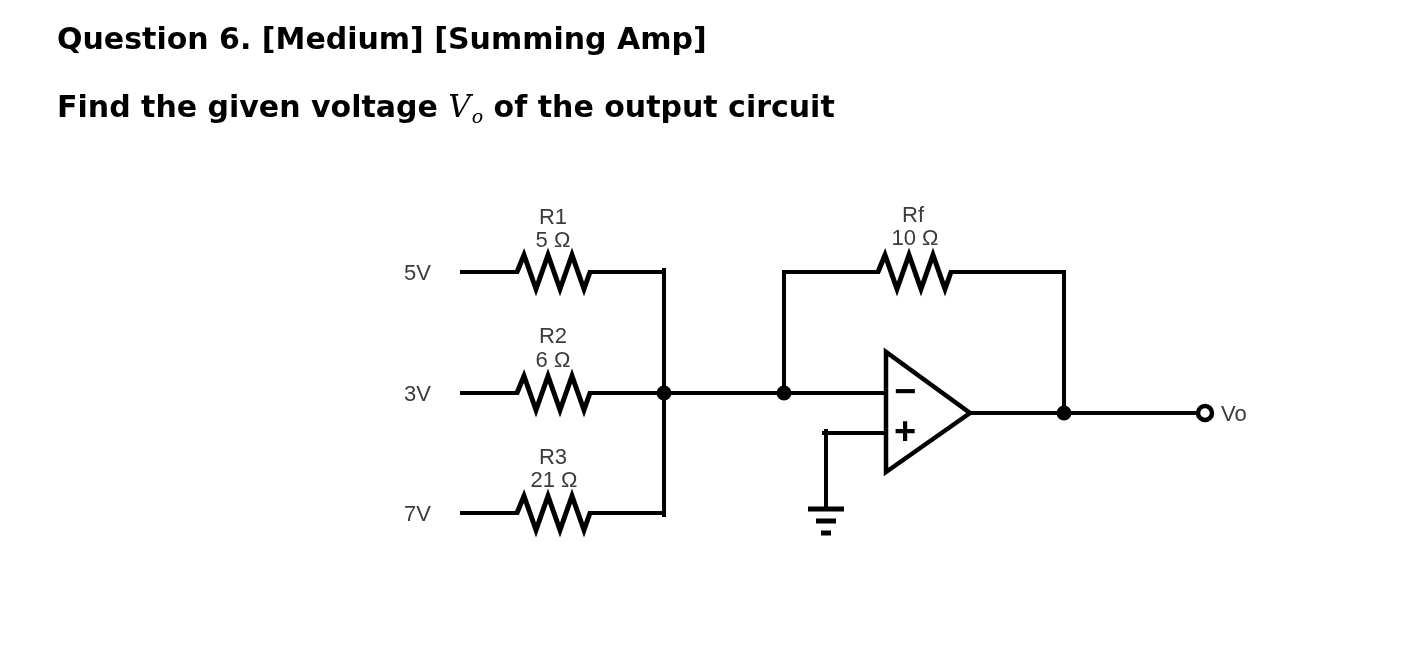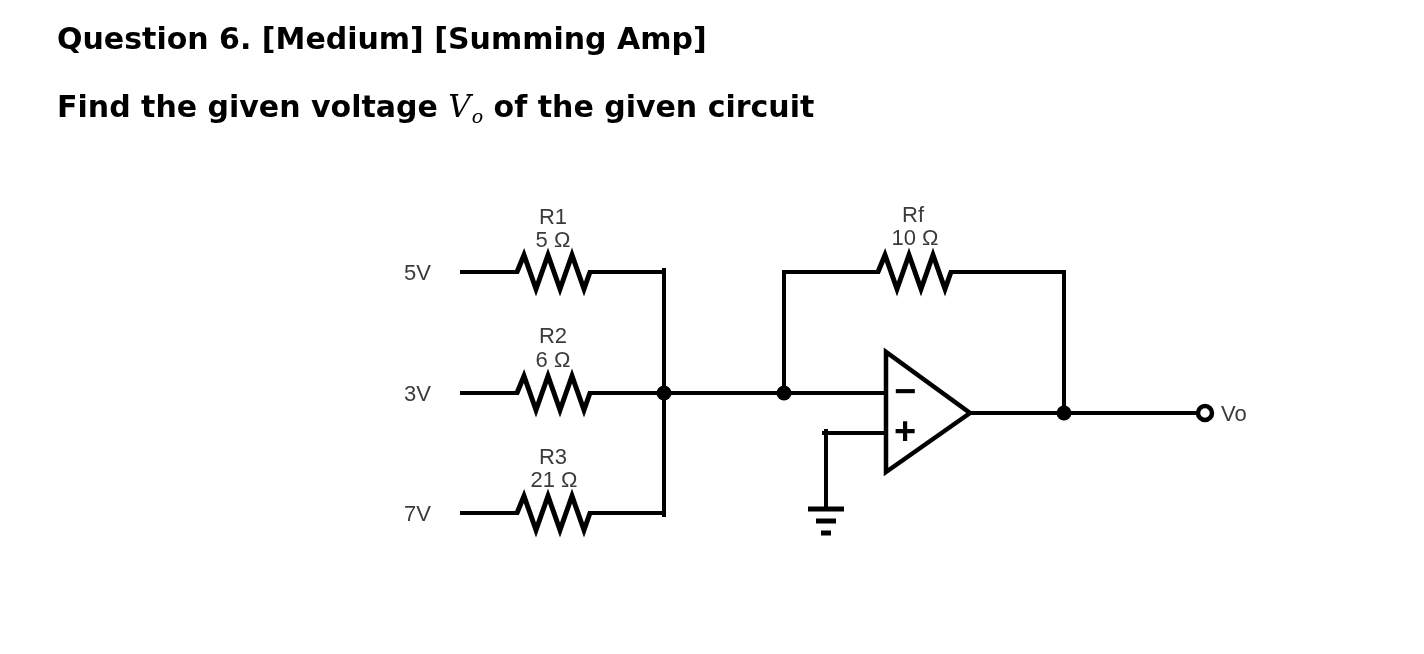--- a/index.html
+++ b/index.html
@@ -106,21 +106,21 @@
     fill: #000000;
   }
 </style>
 </head>
 <body>
 
 <div class="page">
 
   <div class="q-title">Question 6. [Medium] [Summing Amp]</div>
 
-  <div class="q-prompt"><span>Find the given voltage </span><span class="math-var">V</span><span class="math-sub">o</span><span> of the given circuit</span></div>
+  <div class="q-prompt"><span>Find the given voltage </span><span class="math-var">V</span><span class="math-sub">o</span><span> of the output circuit</span></div>
 
   <svg class="circuit-svg" width="1424" height="654" viewBox="0 0 1424 654">
 
     <line class="wire" x1="462" y1="272" x2="517" y2="272"></line>
     <polyline class="res" points="517,272 524,255 536,289 548,255 560,289 572,255 584,289 590,272"></polyline>
     <line class="wire" x1="590" y1="272" x2="664" y2="272"></line>
 
     <line class="wire" x1="462" y1="393" x2="517" y2="393"></line>
     <polyline class="res" points="517,393 524,376 536,410 548,376 560,410 572,376 584,410 590,393"></polyline>
     <line class="wire" x1="590" y1="393" x2="886" y2="393"></line>

